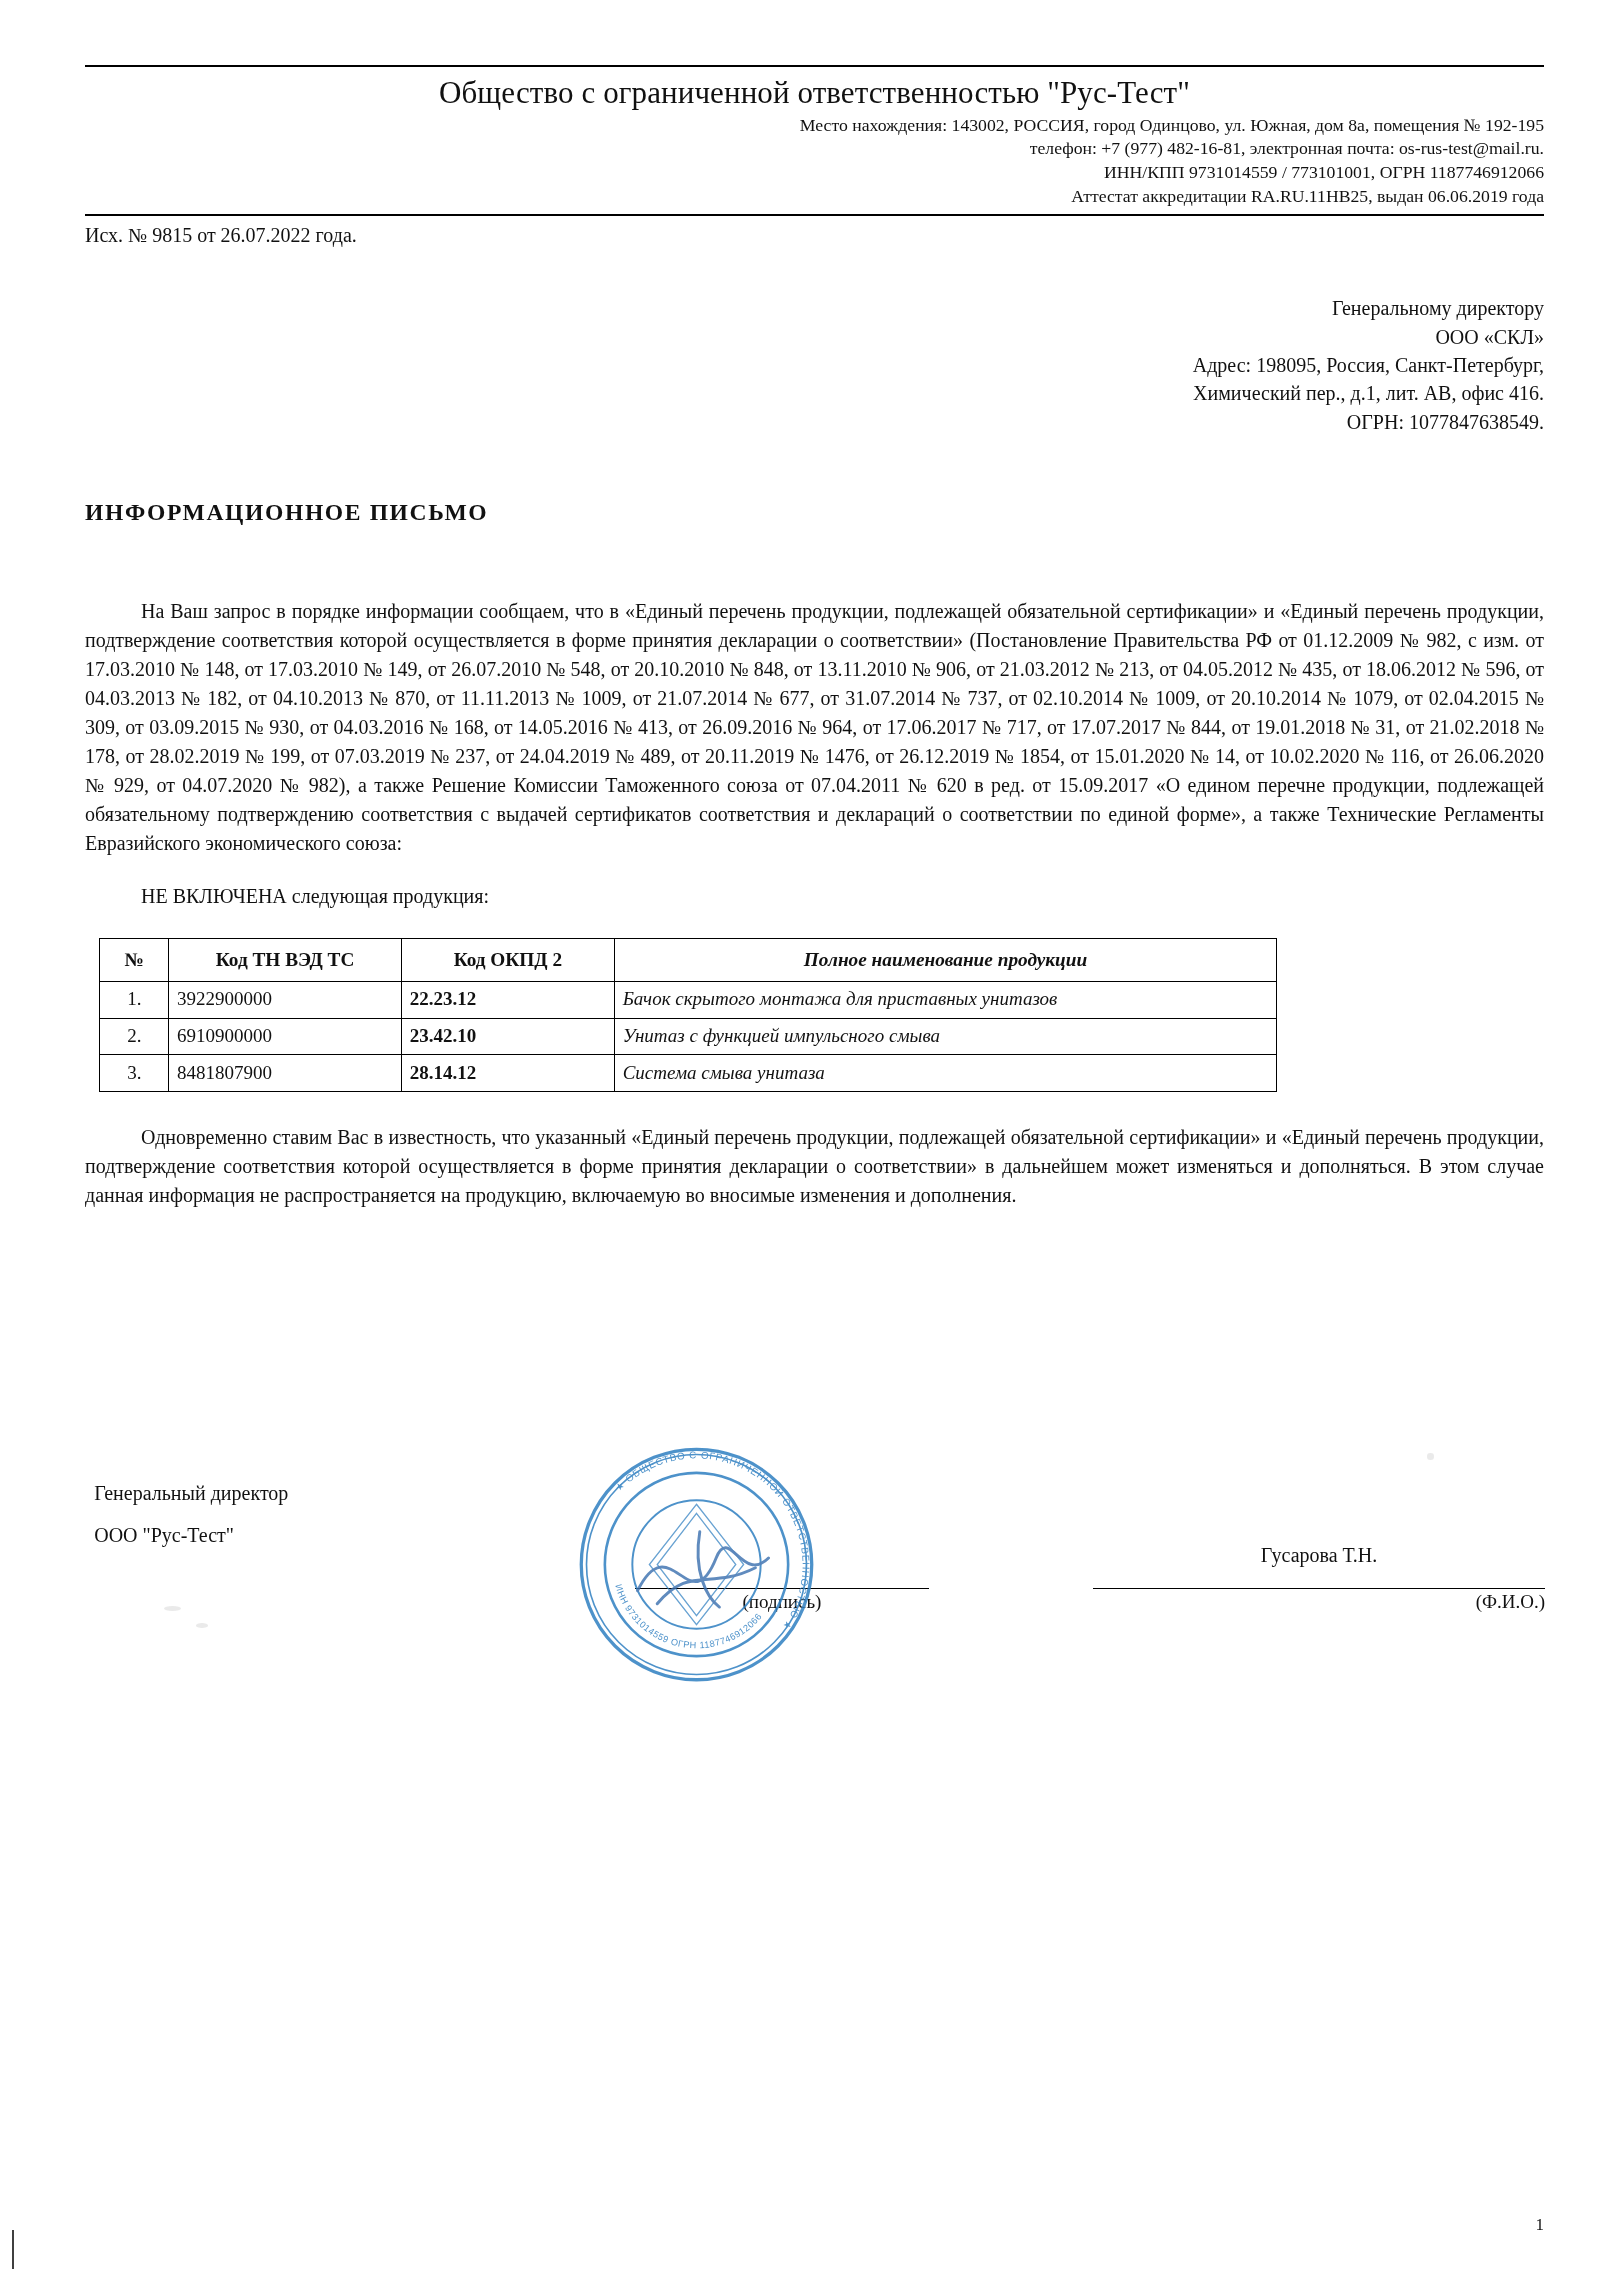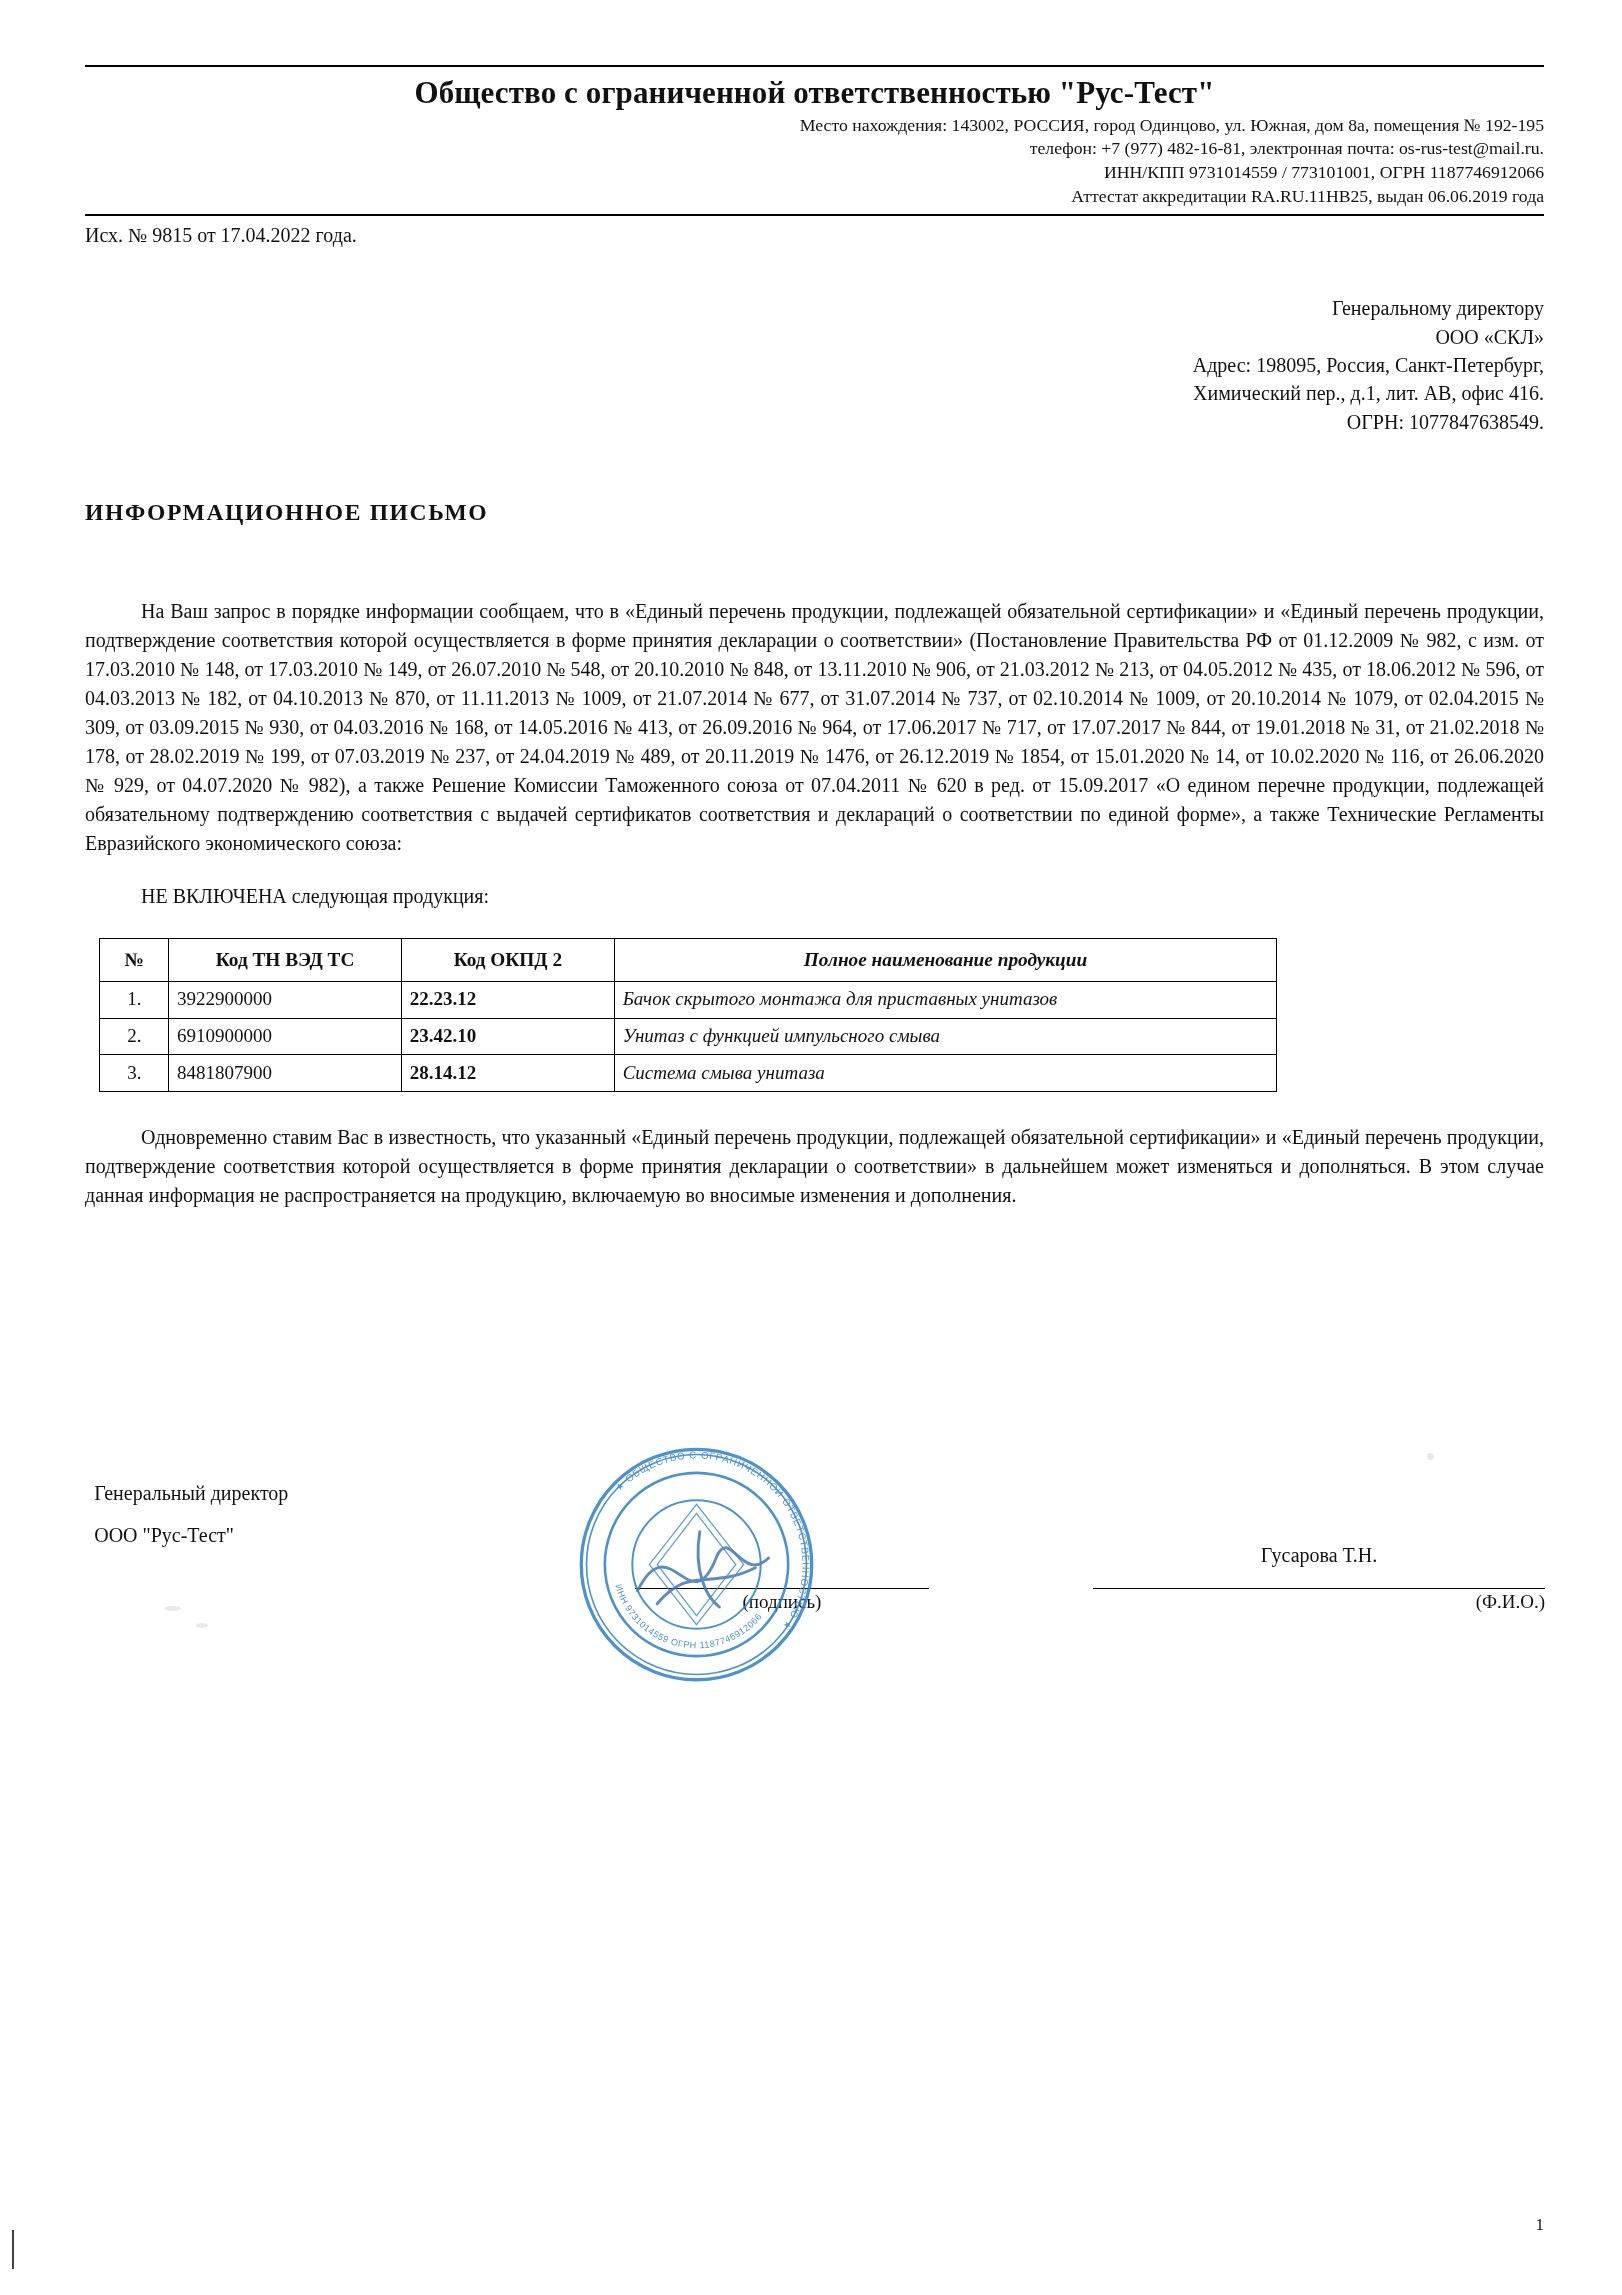--- a/index.html
+++ b/index.html
@@ -31,21 +31,21 @@
     margin: 0;
   }
   .rule-bottom {
     border-top: 2.6px solid #000;
     width: 100%;
     margin: 0;
   }
   .org-title {
     text-align: center;
     font-size: 31px;
-    font-weight: bold;
+    font-weight: normal;
     letter-spacing: 0.1px;
     padding: 9.2px 0 2.6px 0;
     line-height: 1.12;
   }
   .org-line {
     text-align: right;
     font-size: 17.7px;
     line-height: 1.35;
   }
   .letterhead-block {
@@ -229,21 +229,21 @@
     <div class="letterhead-block">
       <div class="rule-top"></div>
       <div class="org-title">Общество с ограниченной ответственностью "Рус-Тест"</div>
       <div class="org-line">Место нахождения: 143002, РОССИЯ, город Одинцово, ул. Южная, дом 8а, помещения № 192-195</div>
       <div class="org-line">телефон: +7 (977) 482-16-81, электронная почта: os-rus-test@mail.ru.</div>
       <div class="org-line">ИНН/КПП 9731014559 / 773101001, ОГРН 1187746912066</div>
       <div class="org-line">Аттестат аккредитации RA.RU.11НВ25, выдан 06.06.2019 года</div>
     </div>
     <div class="rule-bottom"></div>
 
-    <div class="outgoing">Исх. № 9815 от 17.04.2022 года.</div>
+    <div class="outgoing">Исх. № 9815 от 26.07.2022 года.</div>
 
     <div class="addressee">
       <div>Генеральному директору</div>
       <div>ООО «СКЛ»</div>
       <div>Адрес: 198095, Россия, Санкт-Петербург,</div>
       <div>Химический пер., д.1, лит. АВ, офис 416.</div>
       <div>ОГРН: 1077847638549.</div>
     </div>
 
     <div class="doc-title">ИНФОРМАЦИОННОЕ ПИСЬМО</div>

